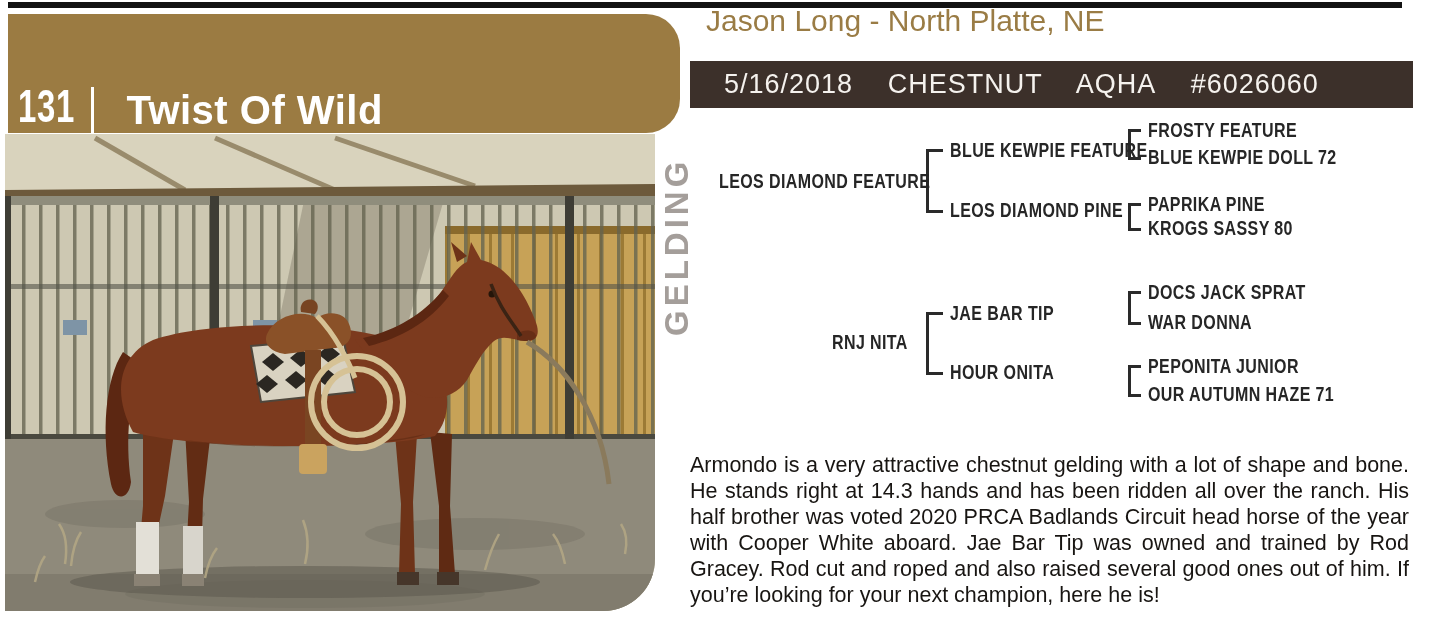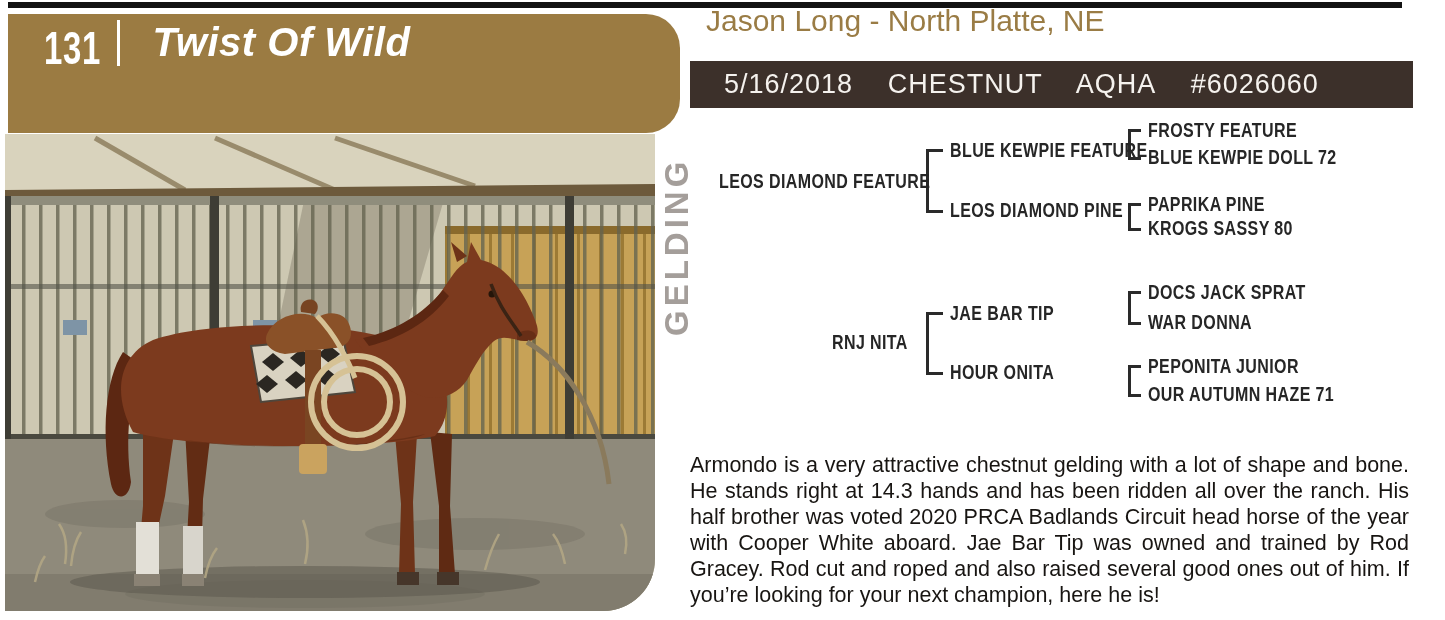--- a/index.html
+++ b/index.html
@@ -8,30 +8,30 @@
     background:#ffffff;
     font-family:"Liberation Sans", sans-serif;
   }
   
   .top-rule{position:absolute;left:8px;top:2px;width:1394px;height:6px;background:#121212;}
 
   
   .lot-banner{
     position:absolute;left:8px;top:14px;width:672px;height:119px;
     background:#9b7b42;border-radius:0 34px 34px 0;
-    display:flex;align-items:flex-start;padding-left:36px;box-sizing:border-box;
+    display:flex;align-items:flex-end;padding-left:10px;box-sizing:border-box;
     color:#fff;
   }
   .lot-number{
     font-size:47px;font-weight:700;letter-spacing:1px;
     transform:scaleX(0.70);transform-origin:left center;white-space:nowrap;
     margin-top:6px;
   }
   .lot-divider{width:3px;height:46px;background:#ffffff;margin:6px 4px 0 -8px;}
-  .horse-name{font-size:40px;font-weight:700;letter-spacing:0.5px;margin:6px 0 0 28px;white-space:nowrap;font-style:italic;}
+  .horse-name{font-size:40px;font-weight:700;letter-spacing:0.5px;margin:6px 0 0 28px;white-space:nowrap;}
 
   
   .photo-frame{
     position:absolute;left:5px;top:134px;width:650px;height:477px;
     border-radius:0 0 52px 0;overflow:hidden;background:#cdc8b2;
   }
 
   
   .consignor{
     position:absolute;left:706px;top:4px;

